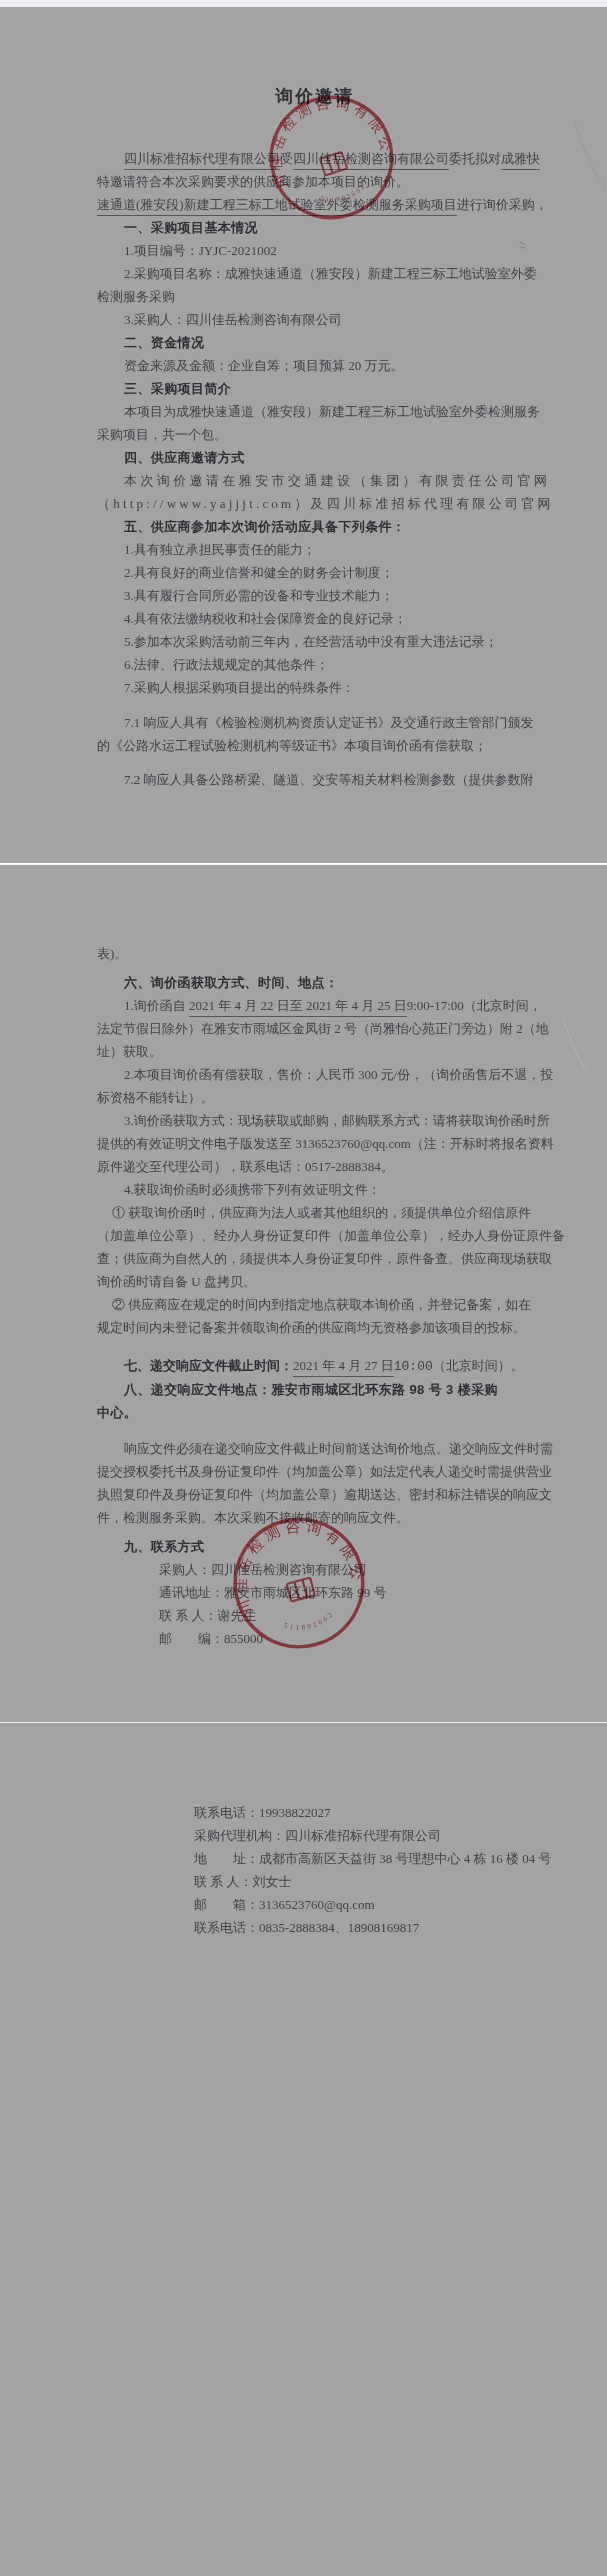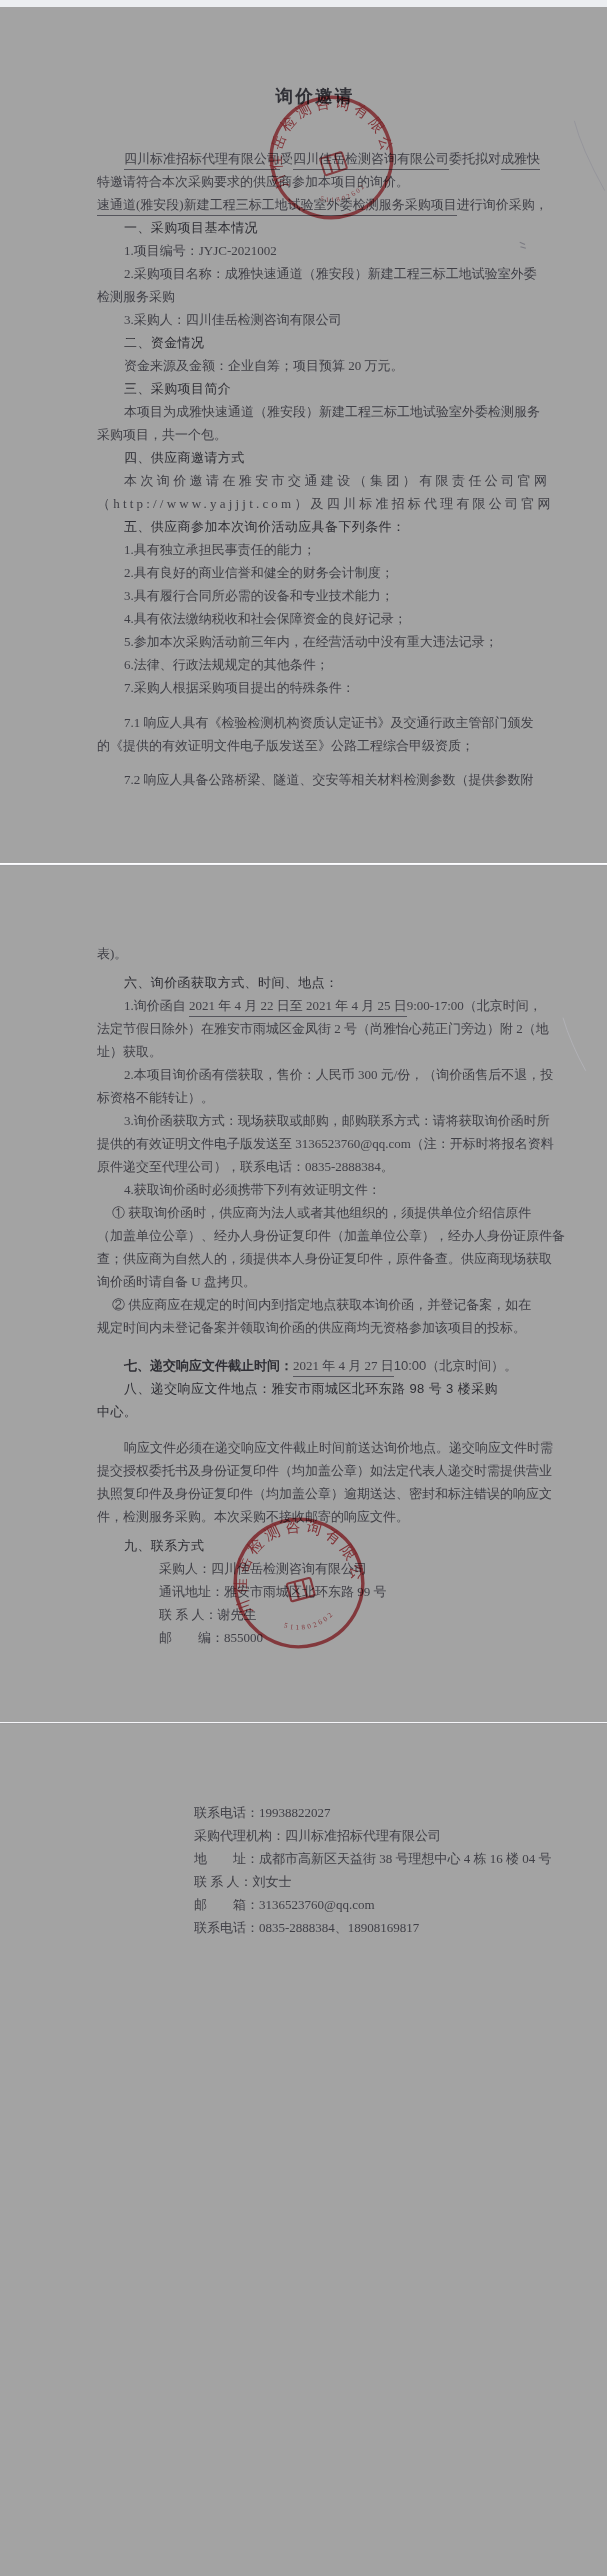--- a/index.html
+++ b/index.html
@@ -19,24 +19,24 @@
   .doctitle{
     text-align:center;font-family:"Liberation Sans","DejaVu Sans",sans-serif;
     font-weight:bold;font-size:17.5px;line-height:20px;color:#303036;
     letter-spacing:2.3px;margin:0 0 41px 0;
   }
   .row{font-size:13px;line-height:23px;white-space:nowrap;}
   .ind{padding-left:27px;}
   .ind20{padding-left:15px;}
   .hd{
     font-family:"Liberation Sans","DejaVu Sans",sans-serif;
-    font-weight:normal;color:#2e2e34;letter-spacing:0.4px;
+    font-weight:bold;color:#2e2e34;letter-spacing:0.4px;
   }
   .hd-mix{font-family:"Liberation Sans","DejaVu Sans",sans-serif;font-weight:bold;color:#2e2e34;}
-  .hd-mix .plain{font-family:Liberation Sans, sans-serif;font-weight:normal;color:#3f3f46;}
+  .hd-mix .plain{font-family:Liberation Mono, monospace;font-weight:normal;color:#3f3f46;}
   .u{border-bottom:0.9px solid #55555c;padding-bottom:3px;}
   .hd-mix .u{font-family:Liberation Serif, serif;font-weight:normal;color:#3f3f46;}
   .spread1{letter-spacing:3.4px;}
   .spread2{letter-spacing:3.2px;}
   .mt14{margin-top:10.6px;}
   .mt16{margin-top:12px;}
   .mt18{margin-top:13.7px;}
   .mt20{margin-top:15px;}
   .mt8{margin-top:6px;}
   .contact{padding-left:62px;}
@@ -82,21 +82,21 @@
 
       <div class="row ind hd">五、供应商参加本次询价活动应具备下列条件：</div>
       <div class="row ind">1.具有独立承担民事责任的能力；</div>
       <div class="row ind">2.具有良好的商业信誉和健全的财务会计制度；</div>
       <div class="row ind">3.具有履行合同所必需的设备和专业技术能力；</div>
       <div class="row ind">4.具有依法缴纳税收和社会保障资金的良好记录；</div>
       <div class="row ind">5.参加本次采购活动前三年内，在经营活动中没有重大违法记录；</div>
       <div class="row ind">6.法律、行政法规规定的其他条件；</div>
       <div class="row ind">7.采购人根据采购项目提出的特殊条件：</div>
       <div class="row ind mt16">7.1 响应人具有《检验检测机构资质认定证书》及交通行政主管部门颁发</div>
-      <div class="row">的《提供的有效证明文件电子版发送至》公路工程综合甲级资质；</div>
+      <div class="row">的《公路水运工程试验检测机构等级证书》本项目询价函有偿获取；</div>
       <div class="row ind mt14">7.2 响应人具备公路桥梁、隧道、交安等相关材料检测参数（提供参数附</div>
     </div>
 
     <svg class="seal" style="left:266px;top:85px;" width="131" height="131" viewBox="0 0 172 172">
       <g transform="translate(86,86) rotate(-18)">
         <circle r="79" fill="none" stroke="#c23a42" stroke-width="4.5" opacity="0.82"></circle>
         <path id="sealArcA1" d="M -62 27 A 67 67 0 1 1 62 27" fill="none"></path>
         <text font-size="19" fill="#c23a42" opacity="0.88" letter-spacing="5.5">
           <textPath href="#sealArcA1" startOffset="50%" text-anchor="middle">四川佳岳检测咨询有限公司</textPath>
         </text>
@@ -122,21 +122,21 @@
       <div class="row ind hd mt8">六、询价函获取方式、时间、地点：</div>
       <div class="row ind">
         <span>1.询价函自 </span><span class="u">2021 年 4 月 22 日至 2021 年 4 月 25 日</span><span>9:00-17:00（北京时间，</span>
       </div>
       <div class="row">法定节假日除外）在雅安市雨城区金凤街 2 号（尚雅怡心苑正门旁边）附 2（地</div>
       <div class="row">址）获取。</div>
       <div class="row ind">2.本项目询价函有偿获取，售价：人民币 300 元/份，（询价函售后不退，投</div>
       <div class="row">标资格不能转让）。</div>
       <div class="row ind">3.询价函获取方式：现场获取或邮购，邮购联系方式：请将获取询价函时所</div>
       <div class="row">提供的有效证明文件电子版发送至 3136523760@qq.com（注：开标时将报名资料</div>
-      <div class="row">原件递交至代理公司），联系电话：0835-2888384。</div>
+      <div class="row">原件递交至代理公司），联系电话：0517-2888384。</div>
       <div class="row ind">4.获取询价函时必须携带下列有效证明文件：</div>
       <div class="row ind20">① 获取询价函时，供应商为法人或者其他组织的，须提供单位介绍信原件</div>
       <div class="row">（加盖单位公章）、经办人身份证复印件（加盖单位公章），经办人身份证原件备</div>
       <div class="row">查；供应商为自然人的，须提供本人身份证复印件，原件备查。供应商现场获取</div>
       <div class="row">询价函时请自备 U 盘拷贝。</div>
       <div class="row ind20">② 供应商应在规定的时间内到指定地点获取本询价函，并登记备案，如在</div>
       <div class="row">规定时间内未登记备案并领取询价函的供应商均无资格参加该项目的投标。</div>
 
       <div class="row ind hd-mix mt20">
         <span>七、递交响应文件截止时间：</span><span class="u">2021 年 4 月 27 日</span><span class="plain">10:00（北京时间）。</span>

